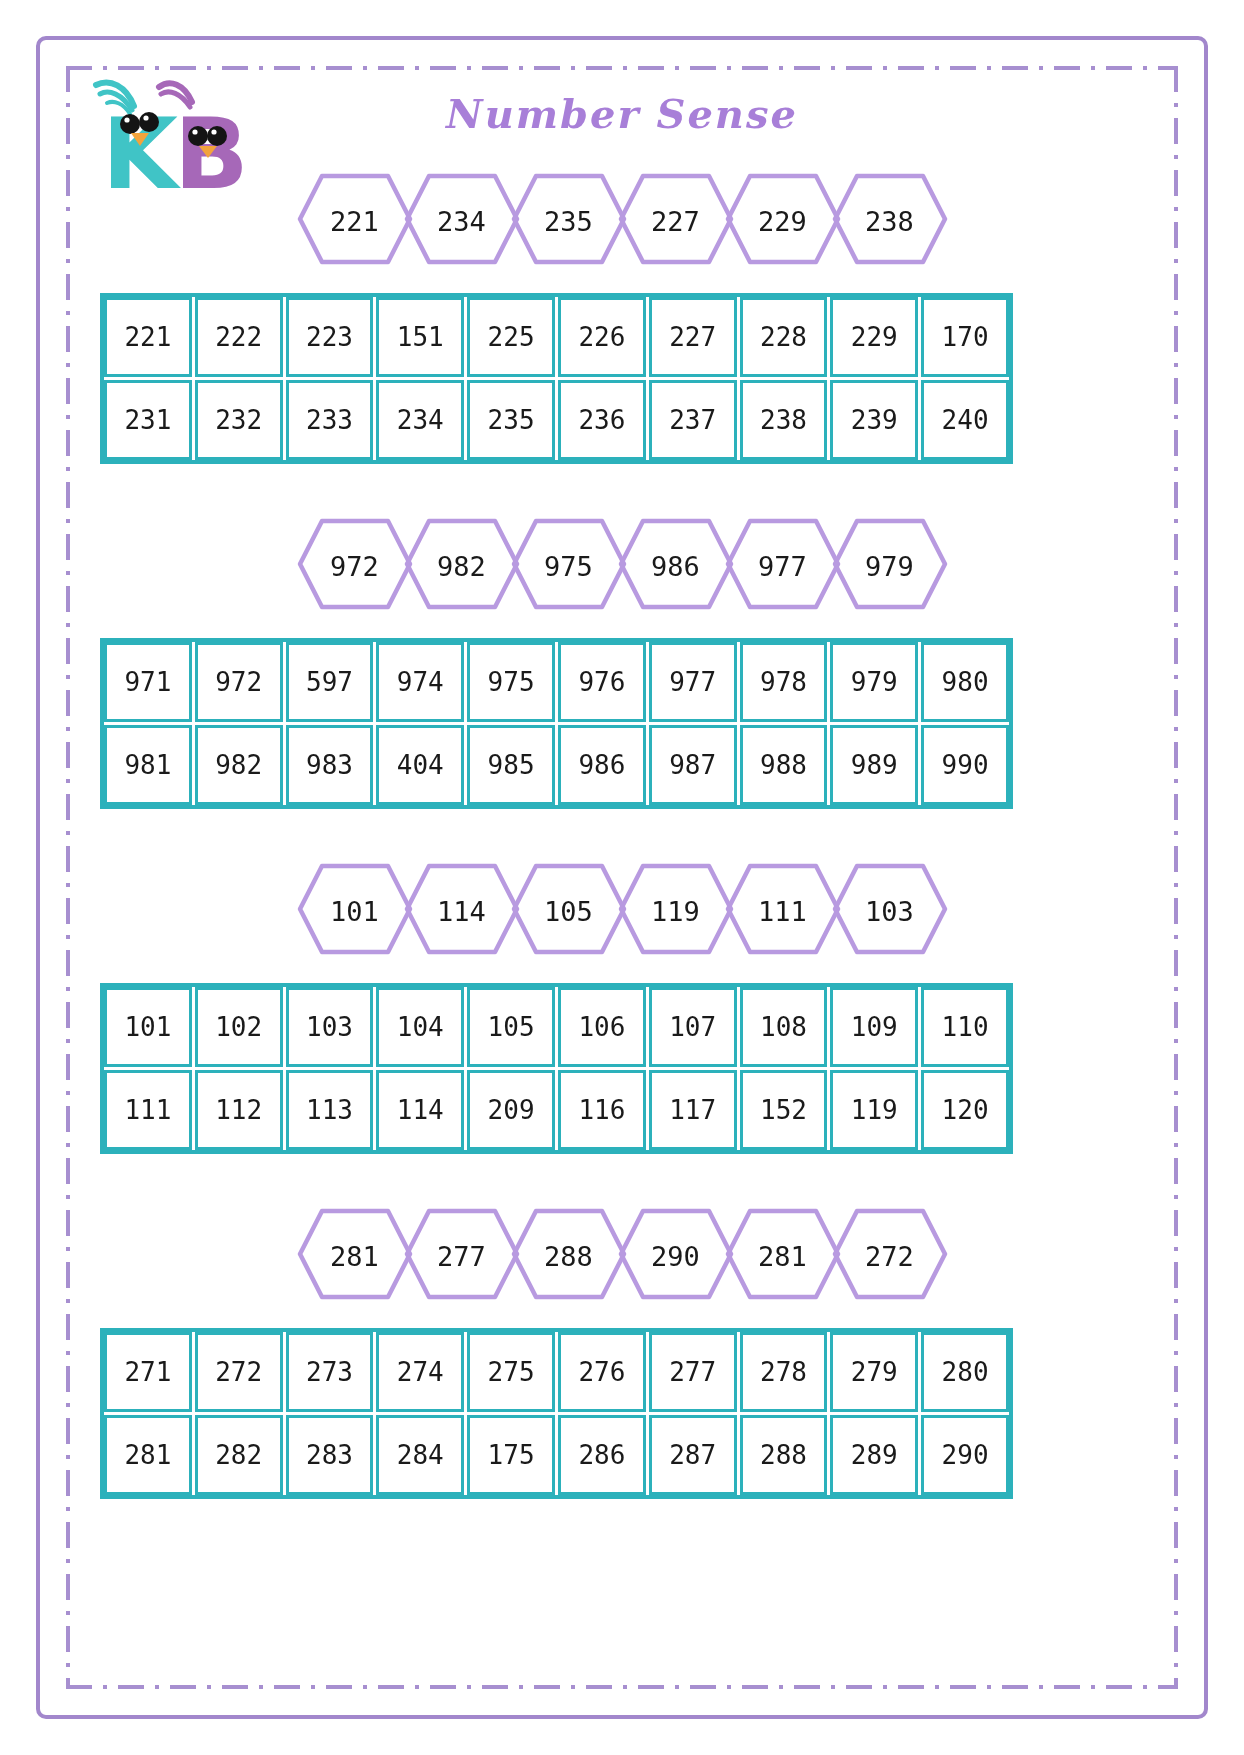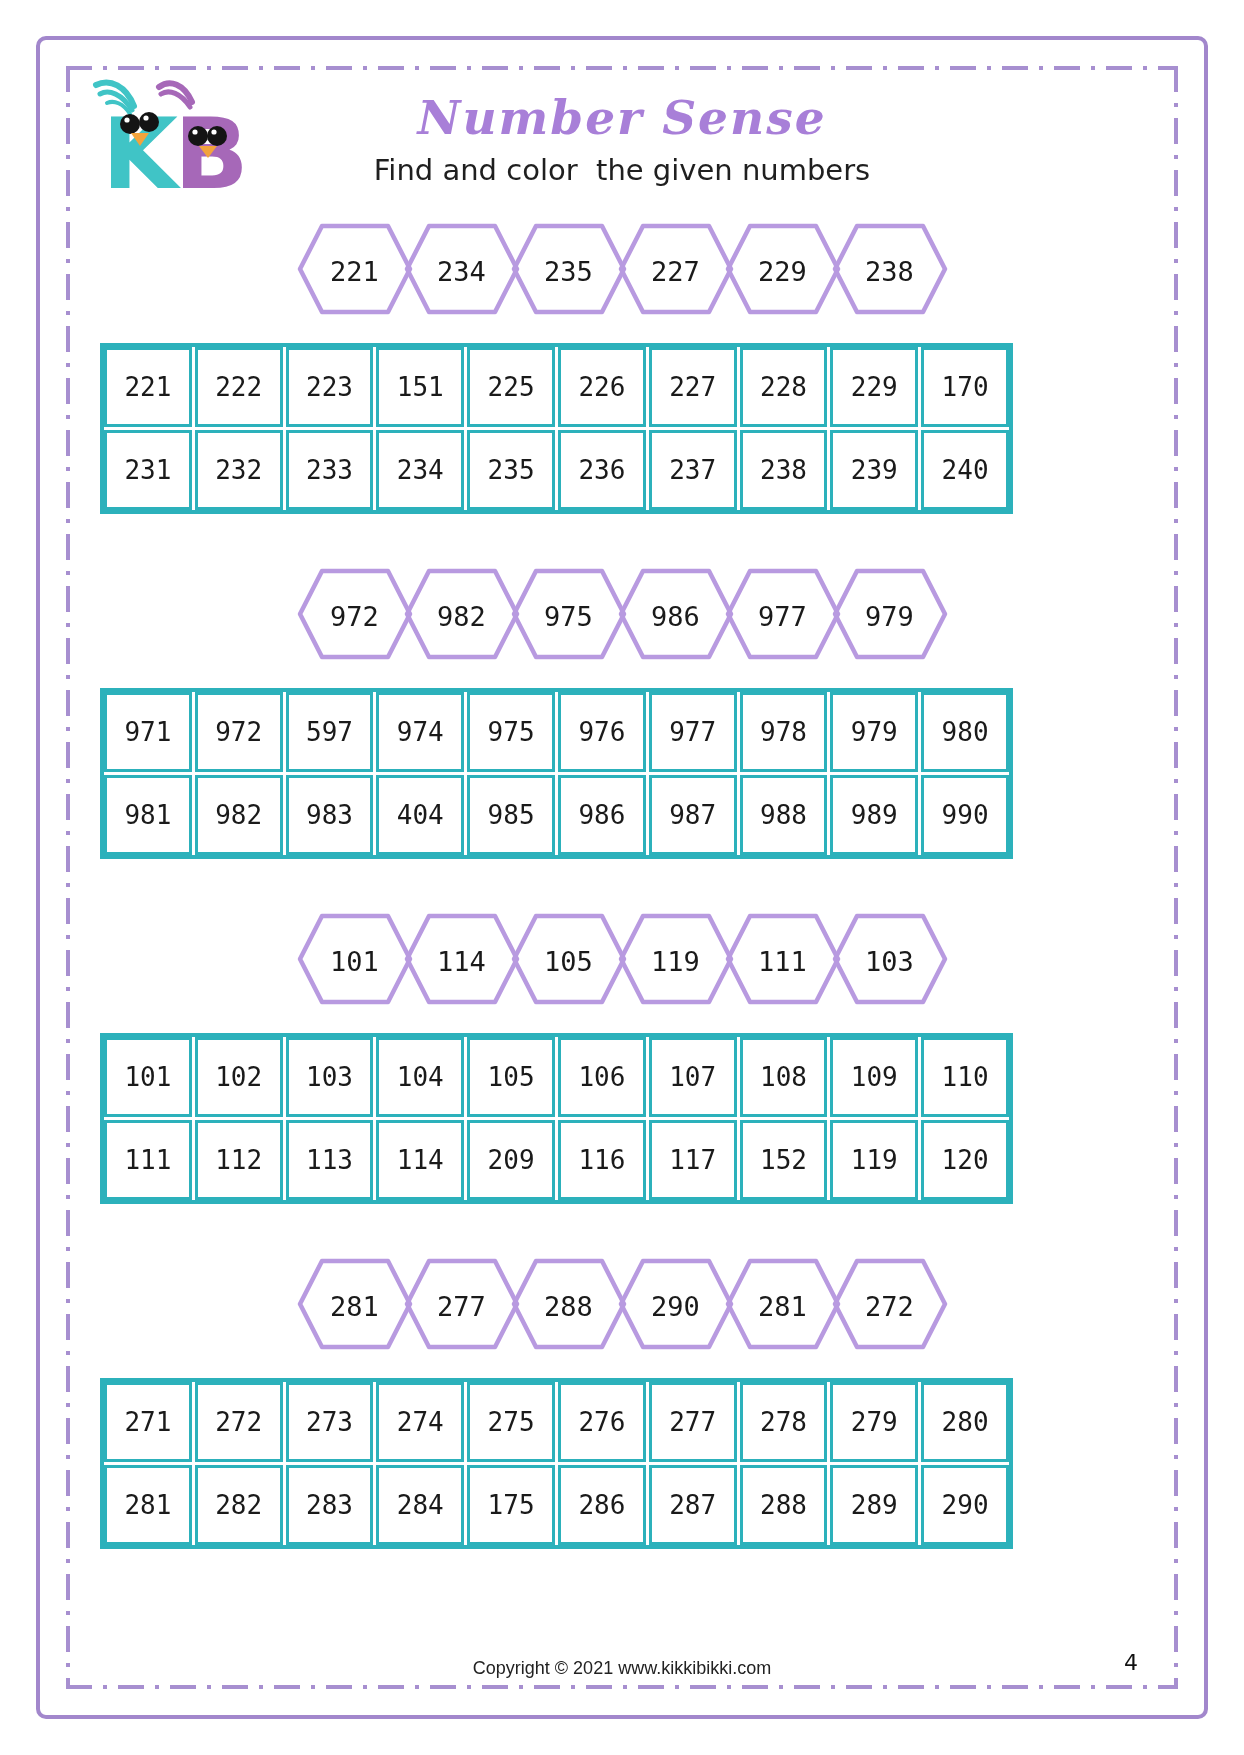--- a/index.html
+++ b/index.html
@@ -18,21 +18,21 @@
   .dash-v { width:4px; top:26px; bottom:26px;
     background:repeating-linear-gradient(180deg,#a78fd0 0 26px,transparent 26px 37px,#a78fd0 37px 41px,transparent 41px 52px); }
   .dash-top { top:26px; } .dash-bottom { bottom:26px; }
   .dash-left { left:26px; } .dash-right { right:26px; }
 
   .content { position:absolute; left:36px; right:36px; top:34px; bottom:24px; }
 
   .logo { position:absolute; top:2px; left:12px; width:170px; height:130px; }
 
   .title {
-    text-align:center; margin-top:16px; font-size:47px; font-style:italic; font-weight:bold;
+    text-align:center; margin-top:16px; font-size:40px; font-style:italic; font-weight:bold;
     color:#a87fd8; letter-spacing:2px; font-family:"DejaVu Serif", serif;
   }
   .subtitle {
     text-align:center; margin-top:8px; font-size:29px; color:#1f1f1f; white-space:pre;
     font-family:"DejaVu Sans", sans-serif;
   }
 
   .sec { }
   .hexrow { display:flex; justify-content:center; margin-top:52px; position:relative; }
   .sec:first-of-type .hexrow { margin-top:34px; }
@@ -93,21 +93,20 @@
           <text x="86" y="112" font-family="DejaVu Sans, sans-serif" font-weight="bold" font-size="98" fill="#a668b8">B</text>
           <circle cx="110" cy="60" r="10" fill="#141414"></circle>
             <circle cx="129" cy="60" r="10" fill="#141414"></circle>
           <circle cx="107" cy="56" r="2.6" fill="#ffffff"></circle>
             <circle cx="126" cy="56" r="2.6" fill="#ffffff"></circle>
           <polygon points="111,70 129,70 120,82" fill="#f2a33c"></polygon>
         </svg>
       </div>
 
       <h1 class="title">Number Sense</h1>
-      <p class="subtitle">Find and color  the given numbers</p>
 
       <section class="sec">
         <div class="hexrow">
           <div class="hex">
               <svg viewBox="0 0 120 96">
                 <polygon points="27,5 93,5 115,48 93,91 27,91 5,48"></polygon>
               </svg>
               <span class="hex-num">221</span>
             </div>
           <div class="hex">
@@ -347,20 +346,16 @@
           <div class="cell">284</div>
           <div class="cell">175</div>
           <div class="cell">286</div>
           <div class="cell">287</div>
           <div class="cell">288</div>
           <div class="cell">289</div>
           <div class="cell">290</div>
         </div>
       </section>
 
-      <div class="footer">
-        <span class="copyright">Copyright © 2021 www.kikkibikki.com</span>
-        <span class="pagenum">4</span>
-      </div>
 
     </div>
   </div>
 </div>
 
 </body></html>

